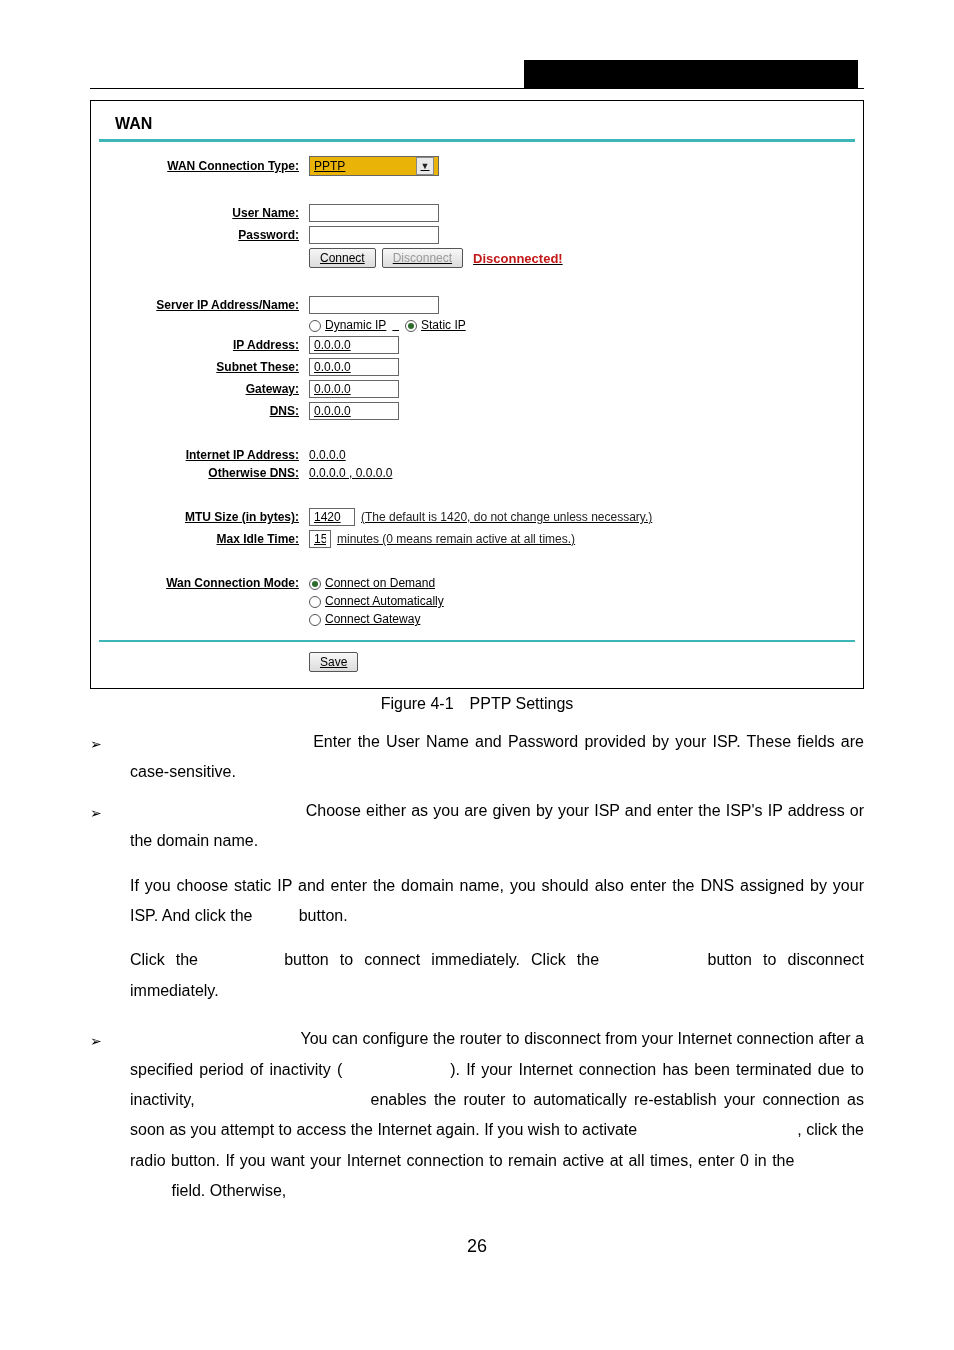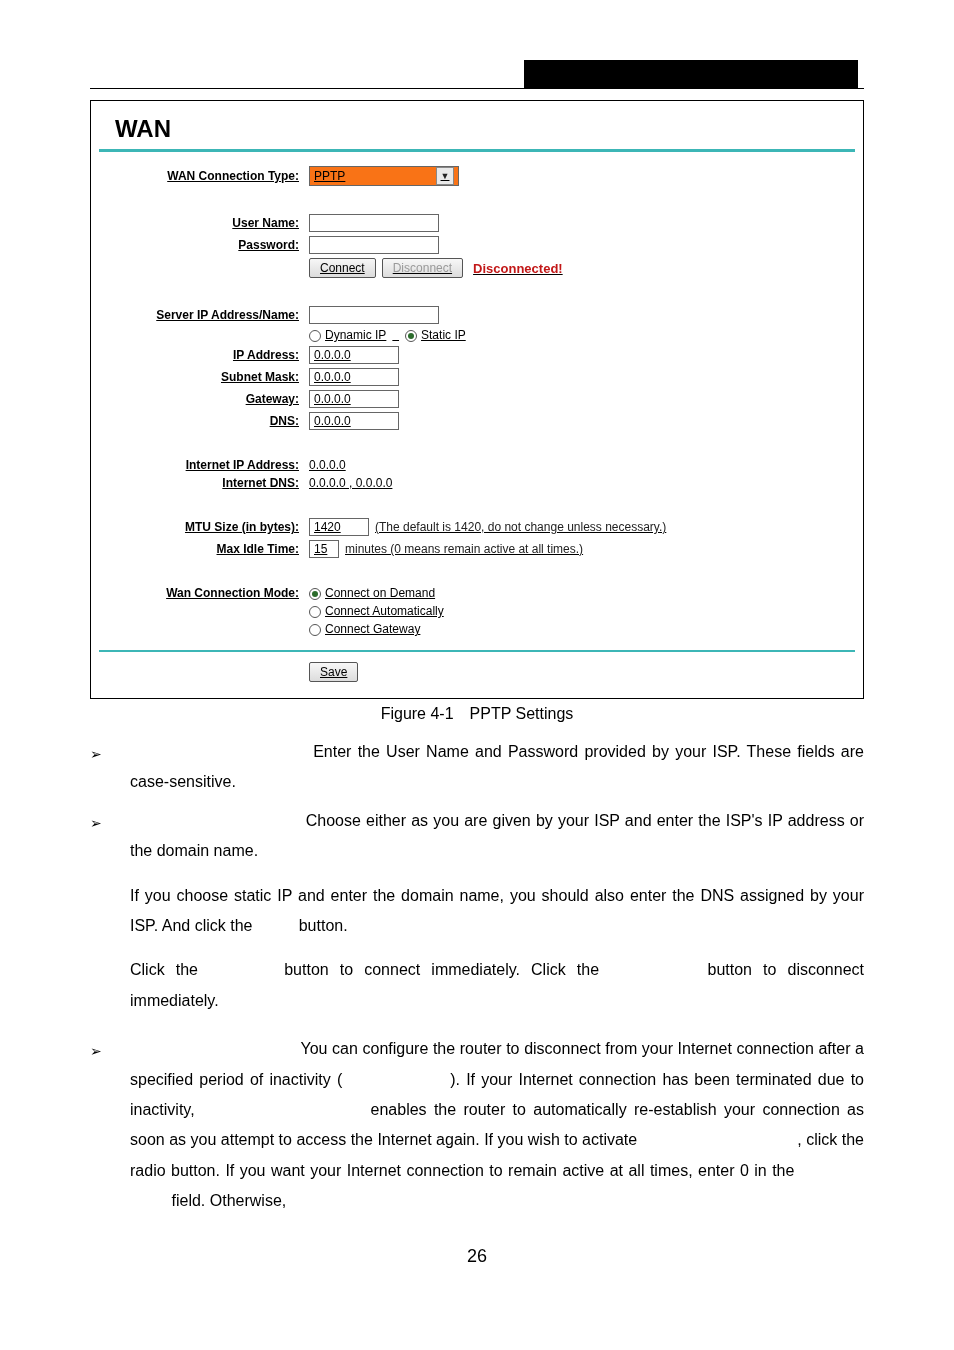--- a/index.html
+++ b/index.html
@@ -41,21 +41,21 @@
     border-top: 1px solid #000;
   }
 
   .figure-frame {
     margin-top: 40px;
     border: 1px solid #000;
     padding: 8px 8px 12px 8px;
     box-sizing: border-box;
   }
   .wan-title {
-    font-size: 24px;
+    font-size: 16px;
     font-weight: bold;
     font-family: Arial, Helvetica, sans-serif;
     margin: 6px 0 4px 16px;
   }
   .teal-top {
     border: 0;
     border-top: 3px solid #3cb6b6;
     margin: 6px 0 14px 0;
   }
   .teal-bottom {
@@ -86,23 +86,23 @@
   .ctl {
     display: flex;
     align-items: center;
     gap: 6px;
     flex-wrap: wrap;
   }
   .sel {
     display: inline-flex;
     align-items: center;
     border: 1px solid #666;
-    background: #f97316;
+    background: #eab308;
     height: 20px;
-    width: 150px;
+    width: 130px;
     padding: 4px 4px;
     box-sizing: border-box;
     font-size: 12px;
     justify-content: space-between;
     cursor: default;
   }
   .sel .arrow-box {
     width: 16px;
     height: 16px;
     border: 1px solid #888;
@@ -117,22 +117,22 @@
     border: 1px solid #666;
     background: #fff;
     height: 18px;
     box-sizing: border-box;
     padding: 0 4px;
     font-size: 12px;
     font-family: inherit;
   }
   .txt.w130 { width: 130px; }
   .txt.w90  { width: 90px; }
-  .txt.w50  { width: 60px; }
-  .txt.w40  { width: 30px; }
+  .txt.w50  { width: 46px; }
+  .txt.w40  { width: 22px; }
   .btn-old {
     border: 1px solid #555;
     background: linear-gradient(#f7f7f7,#dcdcdc);
     height: 20px;
     padding: 0 10px;
     font-size: 12px;
     font-family: inherit;
     cursor: default;
     border-radius: 2px;
   }
@@ -278,21 +278,21 @@
           <span><span class="radio-fake"></span><span>Static IP</span></span>
         </div>
       </div>
       <div class="row">
         <div class="lbl">IP Address:</div>
         <div class="ctl">
             <input class="txt w90" value="0.0.0.0" style="">
           </div>
       </div>
       <div class="row">
-        <div class="lbl">Subnet Mask:</div>
+        <div class="lbl">Subnet These:</div>
         <div class="ctl">
             <input class="txt w90" value="0.0.0.0" style="">
           </div>
       </div>
       <div class="row">
         <div class="lbl">Gateway:</div>
         <div class="ctl">
             <input class="txt w90" value="0.0.0.0" style="">
           </div>
       </div>
@@ -305,21 +305,21 @@
 
       <div class="gap20"></div>
 
       <div class="row">
         <div class="lbl">Internet IP Address:</div>
         <div class="ctl">
             <span class="plain-val">0.0.0.0</span>
           </div>
       </div>
       <div class="row">
-        <div class="lbl">Internet DNS:</div>
+        <div class="lbl">Otherwise DNS:</div>
         <div class="ctl">
             <span class="plain-val">0.0.0.0 , 0.0.0.0</span>
           </div>
       </div>
 
       <div class="gap20"></div>
 
       <div class="row">
         <div class="lbl">MTU Size (in bytes):</div>
         <div class="ctl">

